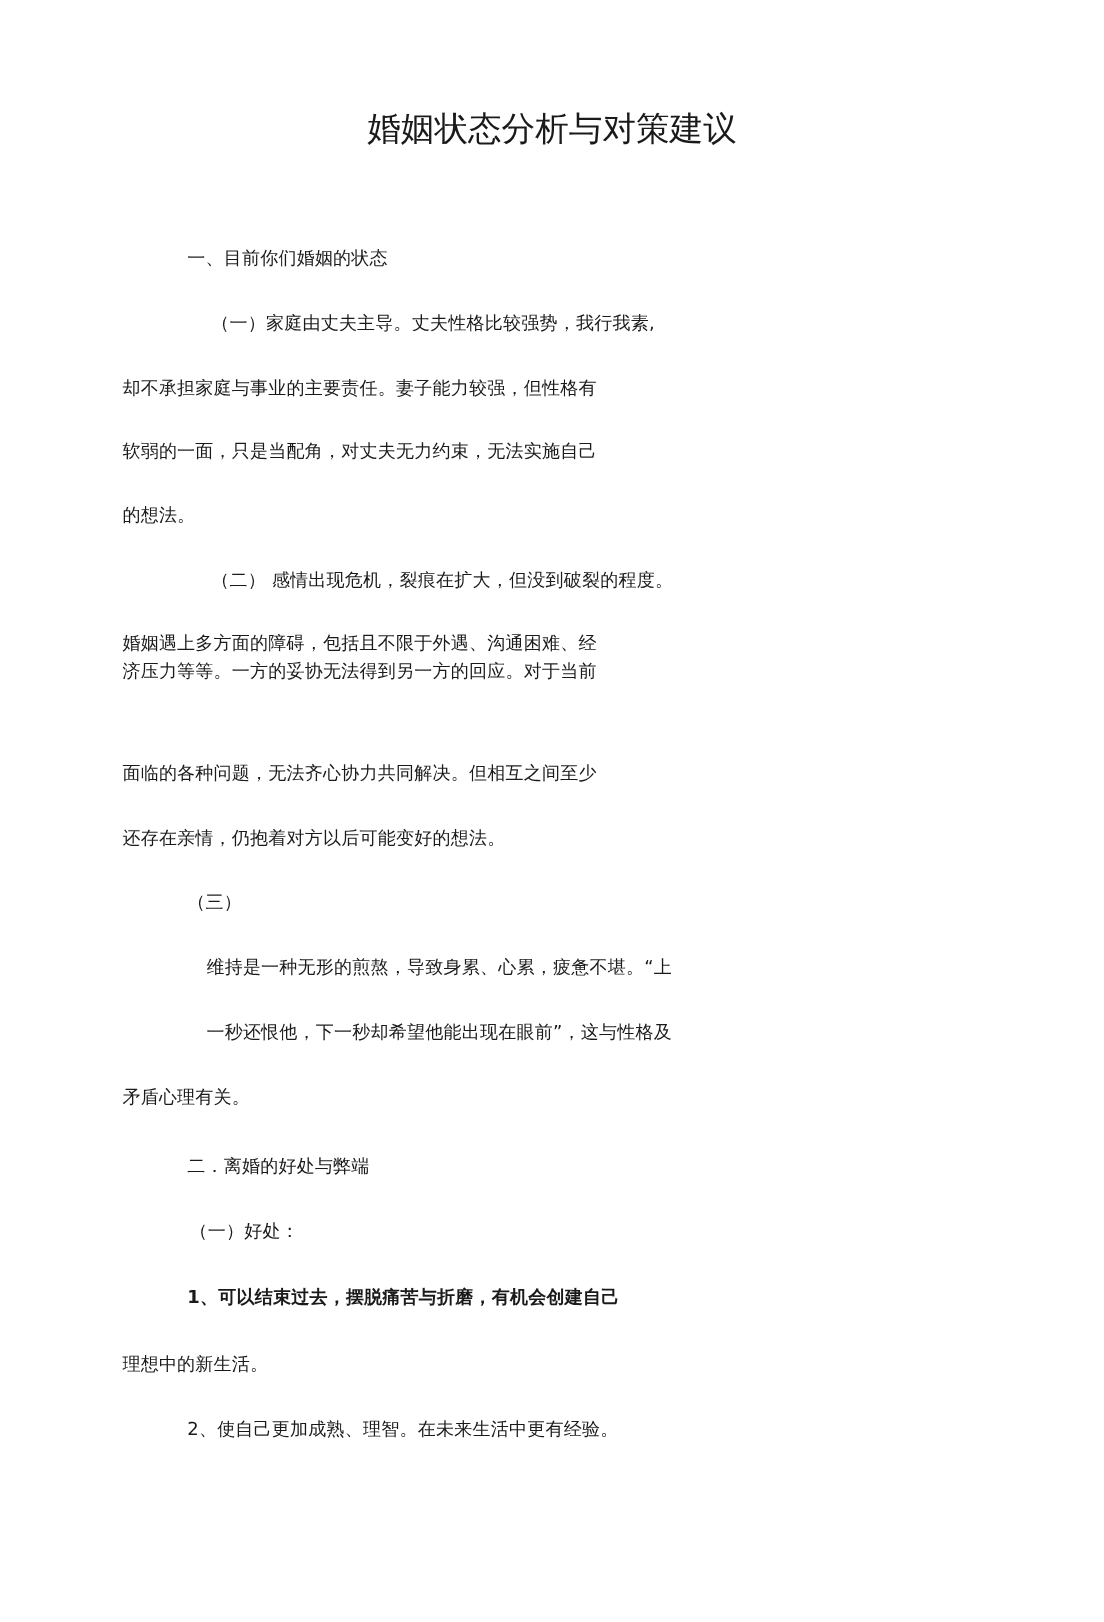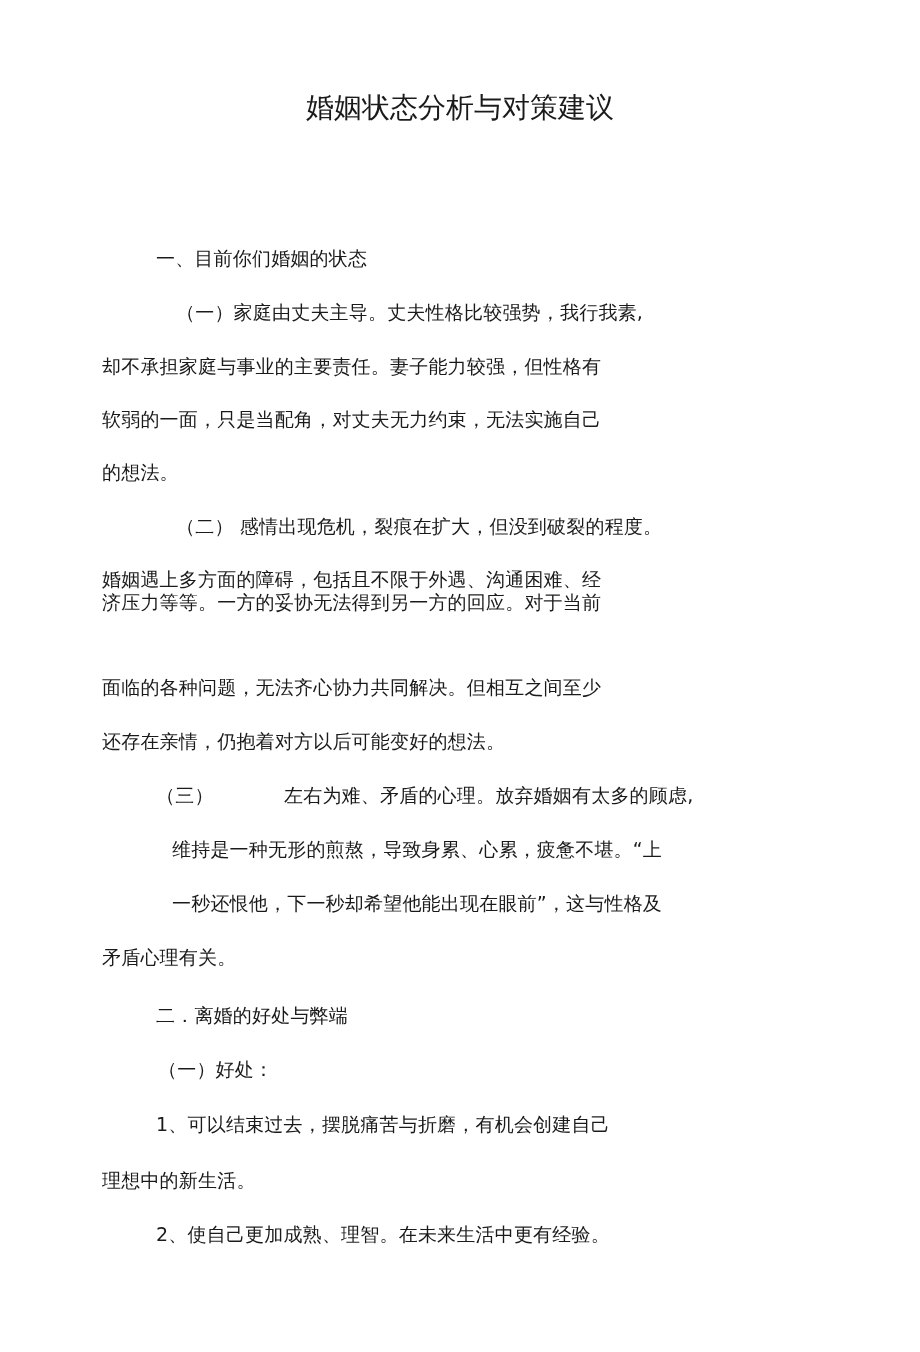--- a/index.html
+++ b/index.html
@@ -4,23 +4,22 @@
 <style>
   html, body { margin: 0; padding: 0; background: #ffffff; }
   body {
     width: 920px; height: 1352px; position: relative; overflow: hidden;
     font-family: "DejaVu Sans", "Liberation Sans", sans-serif;
     color: #1a1a1a;
   }
   .page { position: absolute; left: 0; top: 0; width: 920px; height: 992px; background: #fff; }
   .line {
     position: absolute; white-space: nowrap;
-    font-size: 19px; line-height: 30px; letter-spacing: 0.2px;
+    font-size: 15px; line-height: 30px; letter-spacing: 0.2px;
     font-weight: normal;
-    margin-top: 43px;
   }
   .title {
     position: absolute; left: 0; width: 920px; top: 90px;
     text-align: center; font-size: 28px; line-height: 36px; white-space: nowrap;
   }
 </style>
 </head>
 <body>
 
 <div class="page">
@@ -34,27 +33,26 @@
   <div class="line" style="left:102px; top:308px;">却不承担家庭与事业的主要责任。妻子能力较强，但性格有</div>
   <div class="line" style="left:102px; top:414px;">的想法。</div>
 
   <div class="line" style="left:176px; top:468px;">（二） 感情出现危机，裂痕在扩大，但没到破裂的程度。</div>
   <div class="line" style="left:102px; top:522px;font-family:Liberation Serif, serif;">婚姻遇上多方面的障碍，包括且不限于外遇、沟通困难、经</div>
   <div class="line" style="left:102px; top:544px;">济压力等等。一方的妥协无法得到另一方的回应。对于当前</div>
   <div class="line" style="left:102px; top:629px;">面临的各种问题，无法齐心协力共同解决。但相互之间至少</div>
   <div class="line" style="left:102px; top:683px;">还存在亲情，仍抱着对方以后可能变好的想法。</div>
 
   <div class="line" style="left:156px; top:737px;">（三）</div>
-  <div class="line" style="left:284px; top:737px;">左右为难、矛盾的心理。放弃婚姻有太多的顾虑,</div>
   <div class="line" style="left:172px; top:791px;">维持是一种无形的煎熬，导致身累、心累，疲惫不堪。“上</div>
   <div class="line" style="left:172px; top:845px;">一秒还恨他，下一秒却希望他能出现在眼前”，这与性格及</div>
   <div class="line" style="left:102px; top:899px;">矛盾心理有关。</div>
 
   <div class="line" style="left:156px; top:957px;">二．离婚的好处与弊端</div>
 
   <div class="line" style="left:158px; top:1011px;">（一）好处：</div>
 
-  <div class="line" style="left:156px; top:1066px;">1、可以结束过去，摆脱痛苦与折磨，有机会创建自己</div>
+  <div class="line" style="left:156px; top:1066px;font-weight:bold;">1、可以结束过去，摆脱痛苦与折磨，有机会创建自己</div>
   <div class="line" style="left:102px; top:1122px;">理想中的新生活。</div>
 
   <div class="line" style="left:156px; top:1176px;">2、使自己更加成熟、理智。在未来生活中更有经验。</div>
 
 </div>
 
 </body></html>

